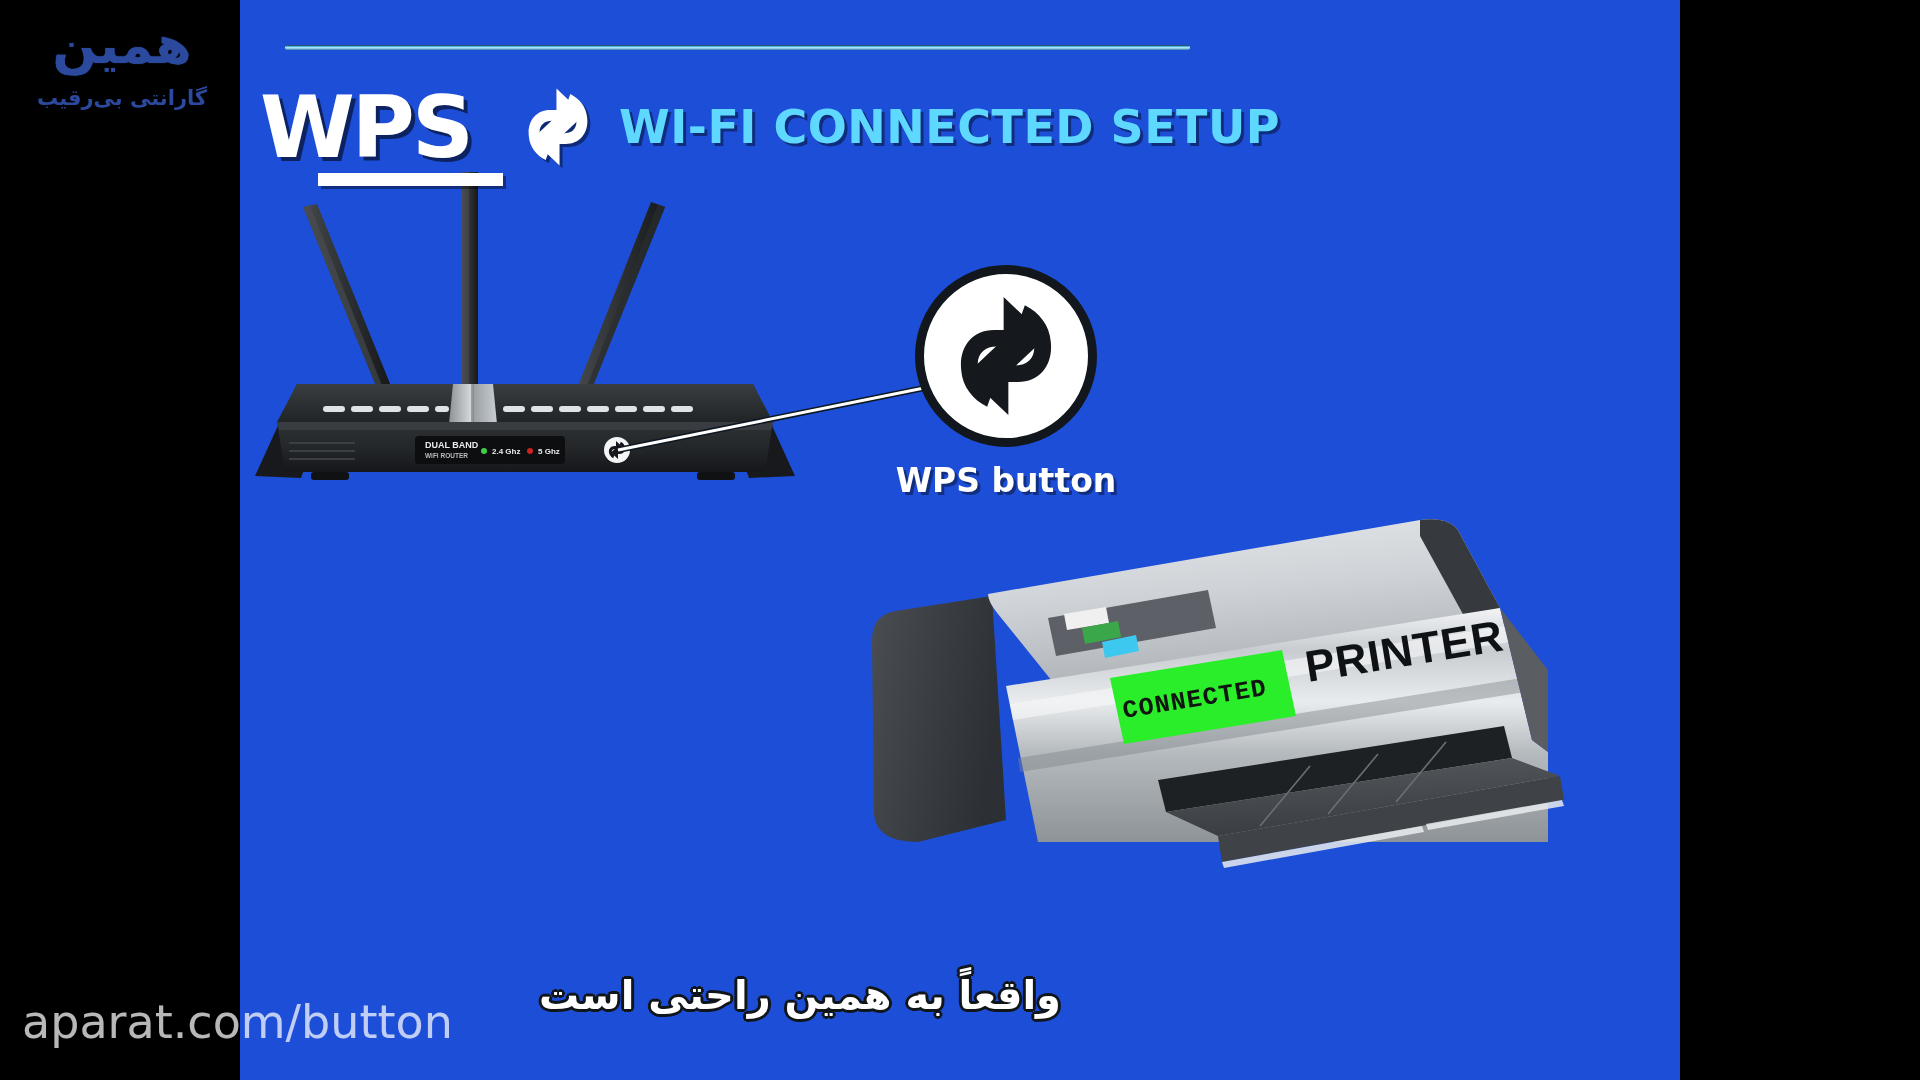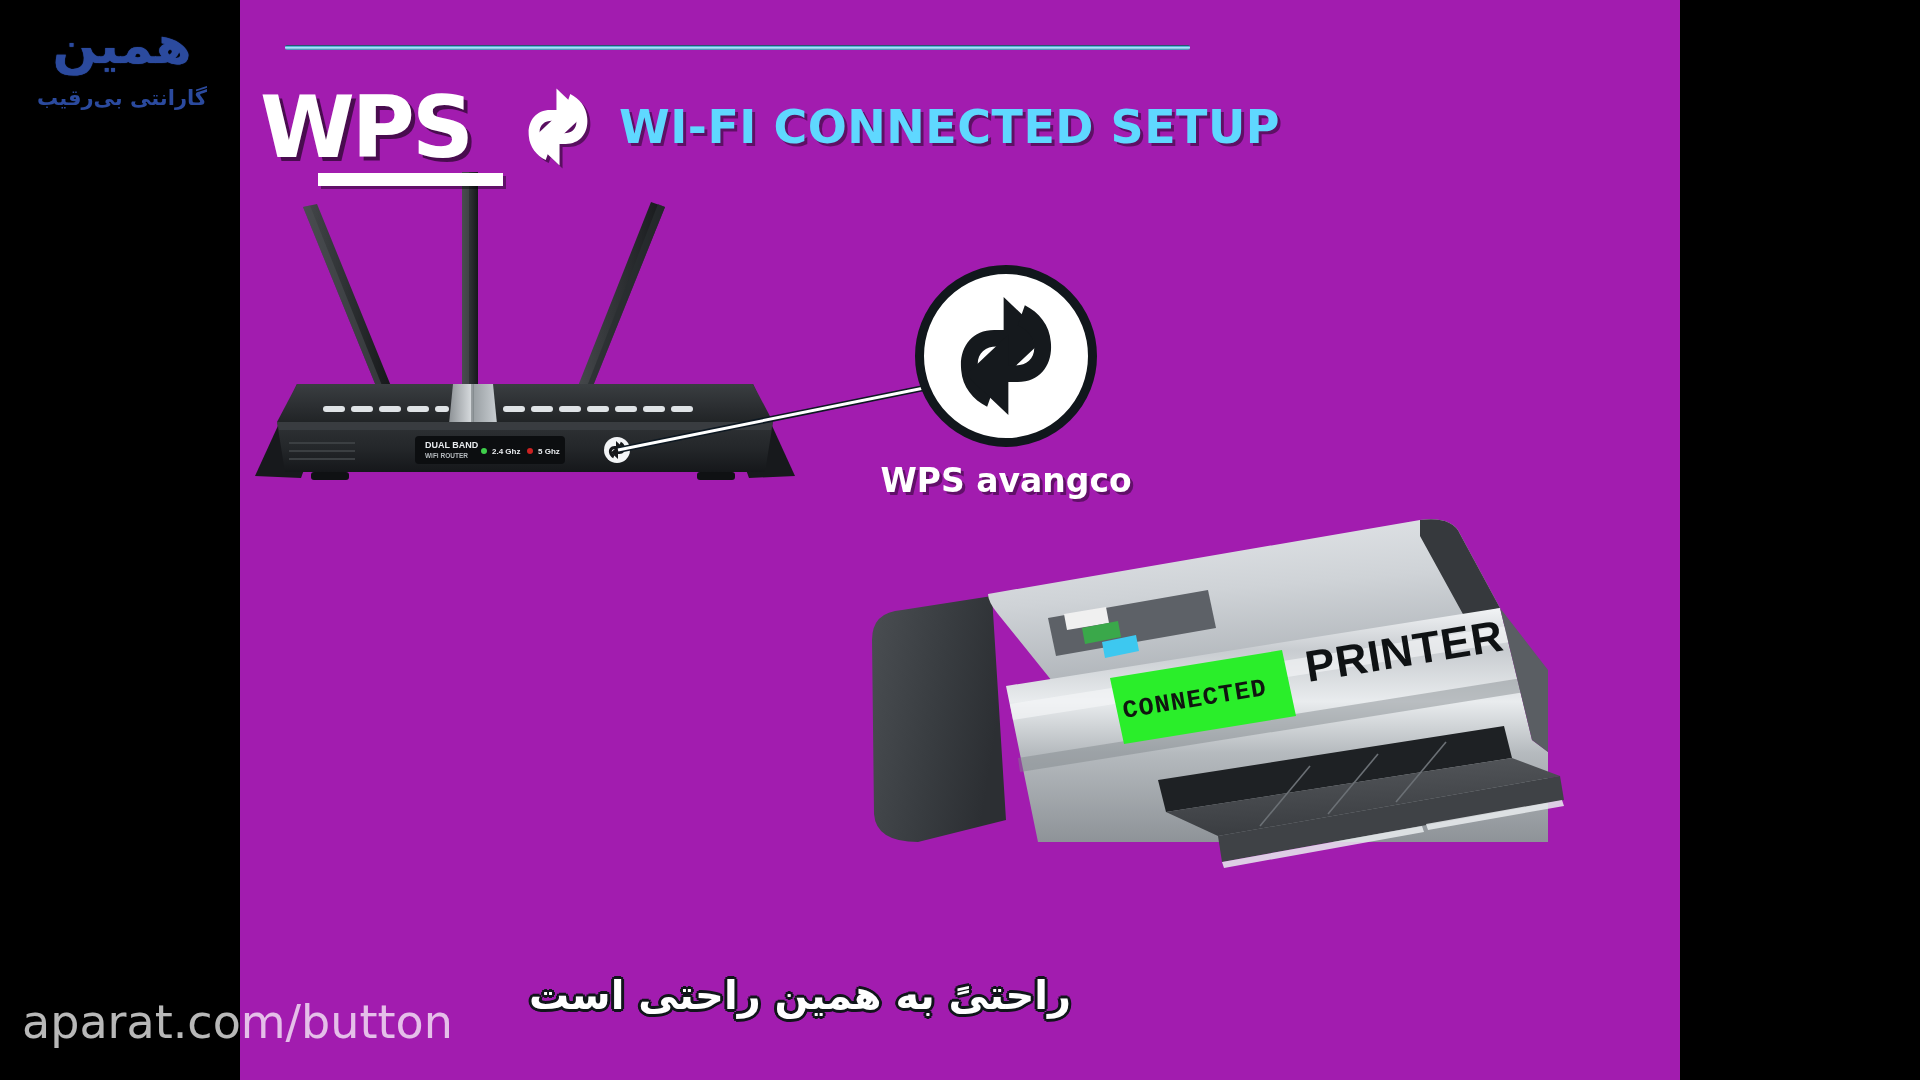--- a/index.html
+++ b/index.html
@@ -32,21 +32,21 @@
   .bar-left  { left: 0;    width: 240px; }
   .bar-right { left: 1680px; width: 240px; }
 
   
   #canvas {
     position: absolute;
     left: 240px;
     top: 0;
     width: 1440px;
     height: 1080px;
-    background: #a21caf;
+    background: #1d4ed8;
     overflow: hidden;
     z-index: 10;
   }
 
   
   #brand {
     position: absolute;
     left: 22px;
     top: 18px;
     width: 200px;
@@ -367,21 +367,21 @@
 
     <div id="wps-badge">
       <div id="wps-badge-disc">
         <svg width="118" height="132" viewBox="0 0 100 112">
           <path fill="#15191d" d="M48 6 L48 34 L40 34 C20 34 10 50 12 68 C13 82 22 93 34 99 L40 82
                                    C31 78 26 71 26 63 C26 53 33 48 42 48 L48 48 L48 74 L84 40 Z"></path>
           <path fill="#15191d" d="M52 106 L52 78 L60 78 C80 78 90 62 88 44 C87 30 78 19 66 13 L60 30
                                    C69 34 74 41 74 49 C74 59 67 64 58 64 L52 64 L52 38 L16 72 Z"></path>
         </svg>
       </div>
-      <div id="wps-badge-label">WPS avangco</div>
+      <div id="wps-badge-label">WPS button</div>
     </div>
 
     <svg id="printer" viewBox="0 0 800 440">
       <defs>
         <linearGradient id="prTop" x1="0" y1="0" x2="0.25" y2="1">
           <stop offset="0%" stop-color="#e4e7ea"></stop>
           <stop offset="50%" stop-color="#cfd3d7"></stop>
           <stop offset="100%" stop-color="#aeb3b8"></stop>
         </linearGradient>
         <linearGradient id="prFront" x1="0" y1="0" x2="0" y2="1">
@@ -433,21 +433,21 @@
         <line x1="400" y1="336" x2="450" y2="276"></line>
         <line x1="468" y1="324" x2="518" y2="264"></line>
         <line x1="536" y1="312" x2="586" y2="252"></line>
       </g>
       <path d="M362 372 L562 336 L564 342 L364 378 Z" fill="#e9ecee" opacity="0.85"></path>
       <path d="M566 334 L702 310 L704 316 L568 340 Z" fill="#e9ecee" opacity="0.85"></path>
 
       <path d="M640 118 L672 250 L688 262 L688 180 Z" fill="#5a5e63"></path>
     </svg>
 
-    <div id="caption">راحتیً به همین راحتی است</div>
+    <div id="caption">واقعاً به همین راحتی است</div>
 
   </div>
 
   <div class="bar-left"></div>
   <div class="bar-right"></div>
 
   <div id="brand">
     <div class="brand-main">همین</div>
     <div class="brand-sub">گارانتی بی‌رقیب</div>
   </div>

